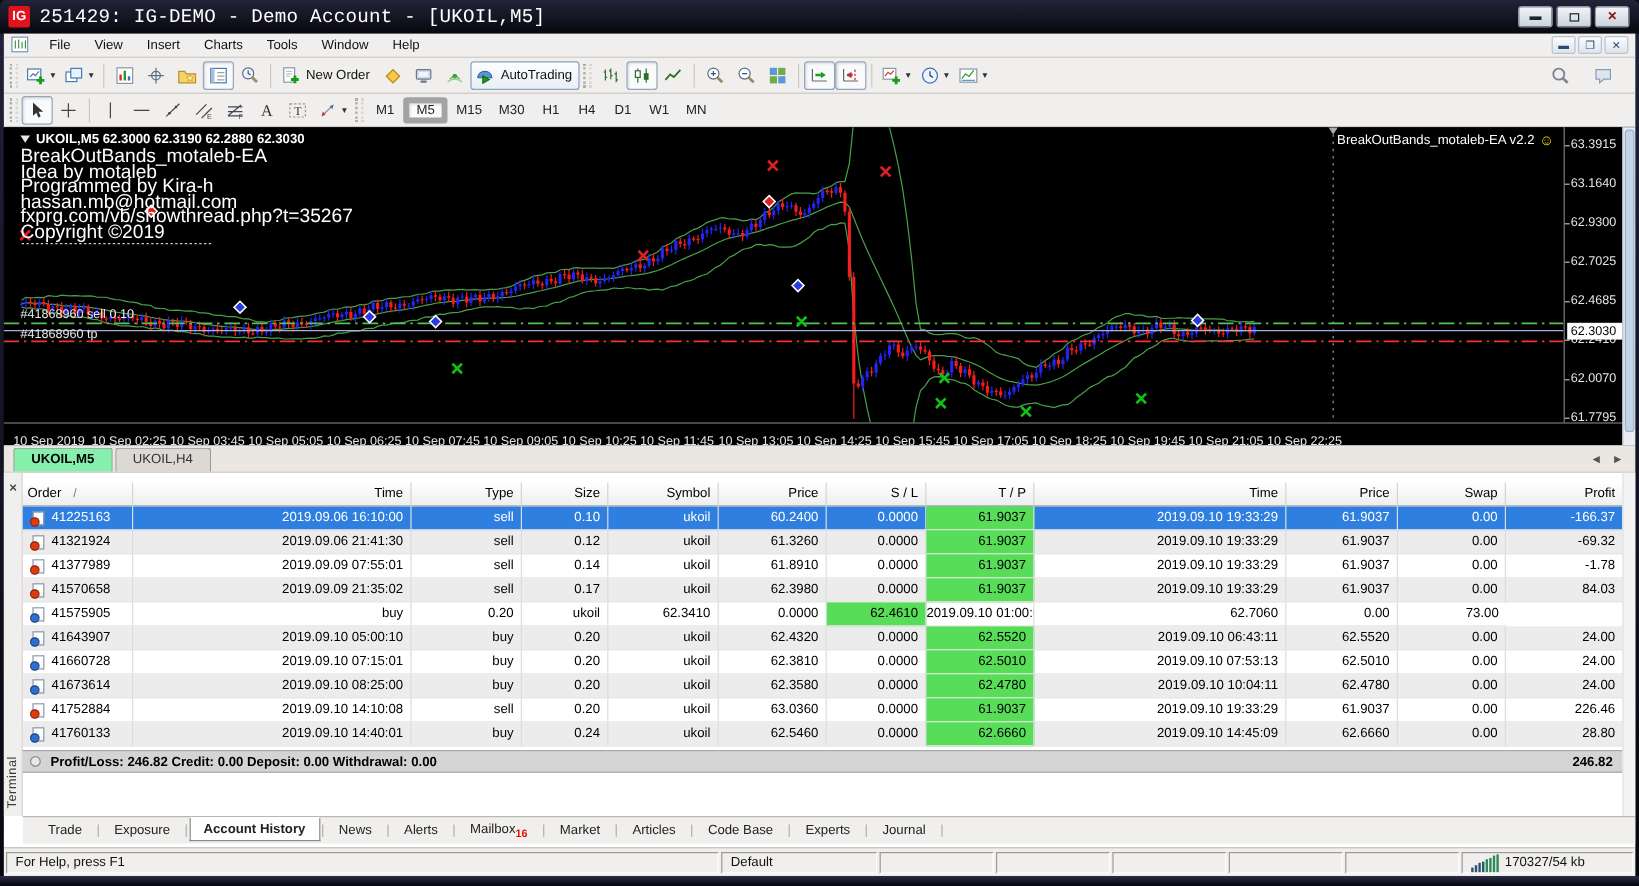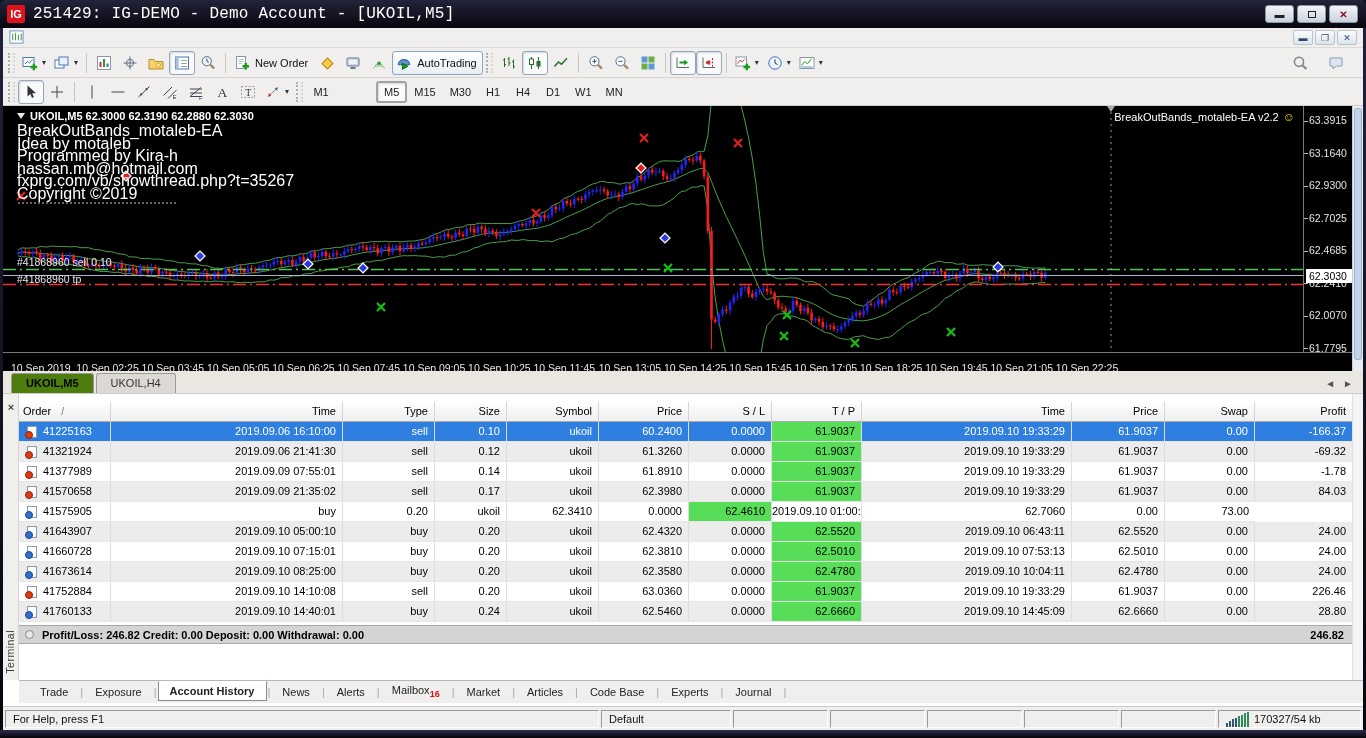--- a/index.html
+++ b/index.html
@@ -42,21 +42,21 @@
   .tsep { width:1px; height:20px; background:#c9c7c3; margin:0 4px; }
   .tbtn { height:24px; min-width:26px; padding:0 3px; display:flex; align-items:center; justify-content:center;
     gap:3px; border:1px solid transparent; border-radius:3px; background:transparent; cursor:default; }
   .tbtn .lbl { font-size:11px; color:#111; white-space:nowrap; padding:0 2px; }
   .tbtn.pressed { background:#f8fafc; border:1px solid #96a6ba; box-shadow:inset 1px 1px 2px rgba(0,0,0,.14); }
   .tbtn.outlined { background:linear-gradient(#fdfefe,#e9eff6); border:1px solid #89a4c4; }
   .caret { font-size:8px; color:#333; margin-left:1px; }
   .icn { display:flex; width:16px; height:16px; }
   .tf-btn { height:22px; min-width:30px; padding:0 6px; display:flex; align-items:center; justify-content:center;
     color:#222; font-size:11px; border:1px solid transparent; border-radius:3px; }
-  .tf-btn.pressed { background:#fafbfd; border:2px solid #a3a3a3; box-shadow:inset 1px 1px 2px rgba(0,0,0,.14);margin-left:40px; }
+  .tf-btn.pressed { background:#fafbfd; border:5px solid #a3a3a3; box-shadow:inset 1px 1px 2px rgba(0,0,0,.14); }
   .tb-right { margin-left:auto; display:flex; gap:10px; padding-right:14px; }
 
   
   .chartregion { position:absolute; left:3px; top:106px; width:1360px; height:265px; background:#000; }
   .plot { position:absolute; left:0; top:0; width:1300px; height:246px; overflow:hidden; }
   .paxis { position:absolute; left:1300px; top:0; width:49px; height:246px; border-left:1px solid #7a7a7a; }
   .paxis .plabel { position:absolute; left:5px; color:#e4e4e4; font-size:10.5px; }
   .ptick { position:absolute; left:0; width:4px; height:1px; background:#bdbdbd; }
   .cur-price { position:absolute; left:2px; width:46px; height:14px; background:#fff; color:#000;
     font-size:10.5px; text-align:left; padding:1px 0 0 3px; }
@@ -69,21 +69,21 @@
   .ea-lines { position:absolute; left:14px; top:19px; color:#fff; font-size:16px; line-height:12.6px; }
   .ea-title { position:absolute; right:8px; top:4px; color:#fff; font-size:11px; display:flex; align-items:center; gap:4px;}
   .smiley { color:#ffd800; font-size:12px; }
   .pos-label { position:absolute; left:14px; color:#e8e8e8; font-size:10.5px; }
 
   
   .charttabs { position:absolute; left:3px; top:371px; width:1360px; height:23px; background:#eae7e3;
     border-bottom:1px solid #cfccc7; display:flex; align-items:flex-end; padding-left:8px; }
   .ctab { padding:3px 14px 4px; margin-right:2px; border:1px solid #9a9a9a; border-bottom:none;
     border-radius:3px 3px 0 0; background:#dcd9d4; color:#333; }
-  .ctab.active { background:#4d7c0f; font-weight:bold; color:#000; }
+  .ctab.active { background:#86efac; font-weight:bold; color:#000; }
   .ctab-arrows { margin-left:auto; padding-right:10px; color:#555; font-size:10px; display:flex; gap:8px; align-items:center; padding-bottom:4px;}
 
   
   .terminal { position:absolute; left:3px; top:394px; width:1360px; height:312px; background:#fff; }
   .t-left { position:absolute; left:0; top:0; width:16px; height:286px; background:#f0efed; border-right:1px solid #d6d4d0; }
   .t-close { position:absolute; left:2px; top:8px; width:12px; height:12px; color:#444; font-size:11px; font-weight:bold;
     line-height:10px; text-align:center; }
   .t-caption { position:absolute; left:1px; bottom:6px; writing-mode:vertical-rl; transform:rotate(180deg);
     color:#3a3a3a; font-size:10.5px; letter-spacing:.5px; }
   .t-scrollstrip { position:absolute; right:0; top:0; width:11px; height:286px; background:#f4f4f4; border-left:1px solid #e0e0e0;}
@@ -146,20 +146,29 @@
 <div class="edge r"></div>
 <div class="bottomedge"></div>
 
 <div class="menubar">
   <span class="mdi-icon icn">
     <svg viewBox="0 0 16 16" width="15" height="15">
         <rect x="1" y="1" width="14" height="13" fill="#fff" stroke="#6a8fc0"></rect>
         <path d="M4 4v7M7 3v8M10 5v6M13 4v7" stroke="#3a8a3a" fill="none"></path>
       </svg>
   </span>
+  <span id="menu-items" style="display:flex">
+      <div class="menu-item">File</div>
+      <div class="menu-item">View</div>
+      <div class="menu-item">Insert</div>
+      <div class="menu-item">Charts</div>
+      <div class="menu-item">Tools</div>
+      <div class="menu-item">Window</div>
+      <div class="menu-item">Help</div>
+    </span>
   <div class="mdi-btns">
     <div class="mdi-btn">▬</div>
     <div class="mdi-btn">❐</div>
     <div class="mdi-btn">✕</div>
   </div>
 </div>
 
 <div class="toolbar1" id="toolbar1">
     <div class="grip"></div>
     <button class="tbtn">

